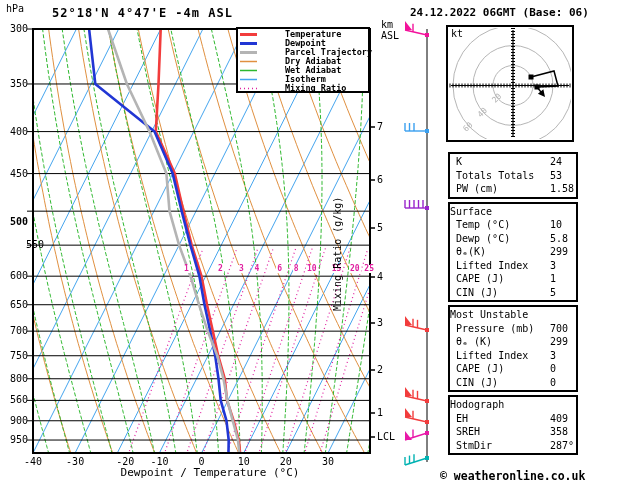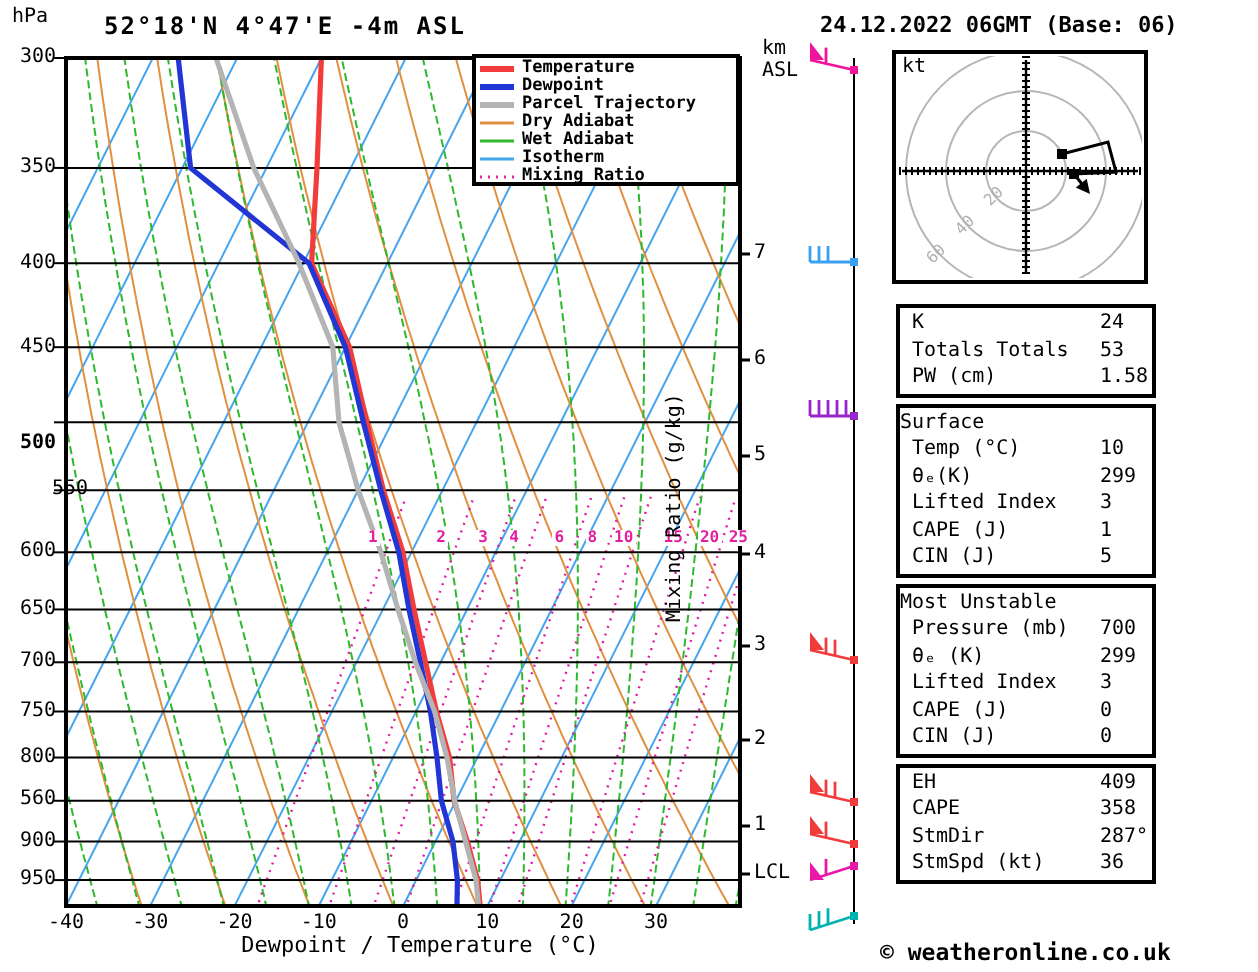--- a/index.html
+++ b/index.html
@@ -12,21 +12,21 @@
   .date{left:410px;top:6px;font-size:11px;font-weight:bold;text-align:center;}
   .xaxis-title{left:90px;top:466px;width:240px;text-align:center;font-size:11px;}
   .mixlab{left:366px;top:225px;width:14px;font-size:10px;
           transform:rotate(-90deg);transform-origin:26px 60px;white-space:nowrap;}
   .plabel{position:absolute;width:26px;text-align:right;font-size:10px;}
   .tlabel{position:absolute;width:34px;text-align:center;font-size:10px;}
   .kmlabel{position:absolute;font-size:10px;}
   .mrlabel{position:absolute;font-size:8px;font-weight:bold;background:#fff;padding:0 1px;line-height:8px;}
   .legend{left:236px;top:27px;width:134px;height:66px;border:2px solid #000;background:#fff;
           box-sizing:border-box;padding:1px 0 0 2px;}
-  .lrow{display:flex;align-items:center;height:9px;}
+  .lrow{display:flex;align-items:center;height:9px;gap:24px;}
   .lchip{width:17px;margin-right:4px;flex:0 0 auto;}
   .ltext{font-size:8.5px;font-weight:bold;white-space:nowrap;line-height:9px;}
   .kt{left:451px;top:28px;font-size:10px;}
   .stats{left:448px;top:152px;width:130px;}
   .sbox{border:2px solid #000;background:#fff;margin-bottom:3px;padding:1px 0;}
   .srow{position:relative;height:13.5px;font-size:10px;line-height:13.5px;padding-left:6px;}
   .srow .val{position:absolute;left:100px;top:0;}
   .stitle{height:13.5px;font-size:10px;line-height:13.5px;}
   .copyright{left:440px;top:469px;font-size:11.5px;font-weight:bold;}
   svg{position:absolute;left:0;top:0;}
@@ -391,21 +391,21 @@
       <div class="plabel" style="left: 2px; top: 270.176px;">600</div>
       <div class="plabel" style="left: 2px; top: 298.72px;">650</div>
       <div class="plabel" style="left: 2px; top: 325.146px;">700</div>
       <div class="plabel" style="left: 2px; top: 349.749px;">750</div>
       <div class="plabel" style="left: 2px; top: 372.764px;">800</div>
       <div class="plabel" style="left: 2px; top: 394.382px;">560</div>
       <div class="plabel" style="left: 2px; top: 414.765px;">900</div>
       <div class="plabel" style="left: 2px; top: 434.046px;">950</div>
       <div class="tlabel" style="left: 16px; top: 456px;">-40</div>
       <div class="tlabel" style="left: 58.14px; top: 456px;">-30</div>
-      <div class="tlabel" style="left: 100.28px; top: 456px;">-20</div>
+      <div class="tlabel" style="left: 100.28px; top: 456px; text-align: right;">-20</div>
       <div class="tlabel" style="left: 142.42px; top: 456px;">-10</div>
       <div class="tlabel" style="left: 184.56px; top: 456px;">0</div>
       <div class="tlabel" style="left: 226.7px; top: 456px;">10</div>
       <div class="tlabel" style="left: 268.84px; top: 456px;">20</div>
       <div class="tlabel" style="left: 310.98px; top: 456px;">30</div>
       <div class="kmlabel" style="left: 377px; top: 121px;">7</div>
       <div class="kmlabel" style="left: 377px; top: 174px;">6</div>
       <div class="kmlabel" style="left: 377px; top: 222px;">5</div>
       <div class="kmlabel" style="left: 377px; top: 271px;">4</div>
       <div class="kmlabel" style="left: 377px; top: 317px;">3</div>
@@ -420,35 +420,36 @@
 
   <div class="abs stats" id="stats">
       <div class="sbox">
         <div class="srow"><span>K</span><span class="val">24</span></div>
         <div class="srow"><span>Totals Totals</span><span class="val">53</span></div>
         <div class="srow"><span>PW (cm)</span><span class="val">1.58</span></div>
       </div>
       <div class="sbox">
         <div class="stitle">Surface</div>
         <div class="srow"><span>Temp (°C)</span><span class="val">10</span></div>
+        <div class="srow"><span>Dewp (°C)</span><span class="val">5.8</span></div>
         <div class="srow"><span>θₑ(K)</span><span class="val">299</span></div>
         <div class="srow"><span>Lifted Index</span><span class="val">3</span></div>
         <div class="srow"><span>CAPE (J)</span><span class="val">1</span></div>
         <div class="srow"><span>CIN (J)</span><span class="val">5</span></div>
       </div>
       <div class="sbox">
         <div class="stitle">Most Unstable</div>
         <div class="srow"><span>Pressure (mb)</span><span class="val">700</span></div>
         <div class="srow"><span>θₑ (K)</span><span class="val">299</span></div>
         <div class="srow"><span>Lifted Index</span><span class="val">3</span></div>
         <div class="srow"><span>CAPE (J)</span><span class="val">0</span></div>
         <div class="srow"><span>CIN (J)</span><span class="val">0</span></div>
       </div>
       <div class="sbox">
+        <div class="stitle">Hodograph</div>
         <div class="srow"><span>EH</span><span class="val">409</span></div>
-        <div class="srow"><span>CAPE</span><span class="val">358</span></div>
+        <div class="srow"><span>SREH</span><span class="val">358</span></div>
         <div class="srow"><span>StmDir</span><span class="val">287°</span></div>
-        <div class="srow"><span>StmSpd (kt)</span><span class="val">36</span></div>
       </div>
     </div>
 
   <div class="abs copyright">© weatheronline.co.uk</div>
 </div>
 
 </body></html>

